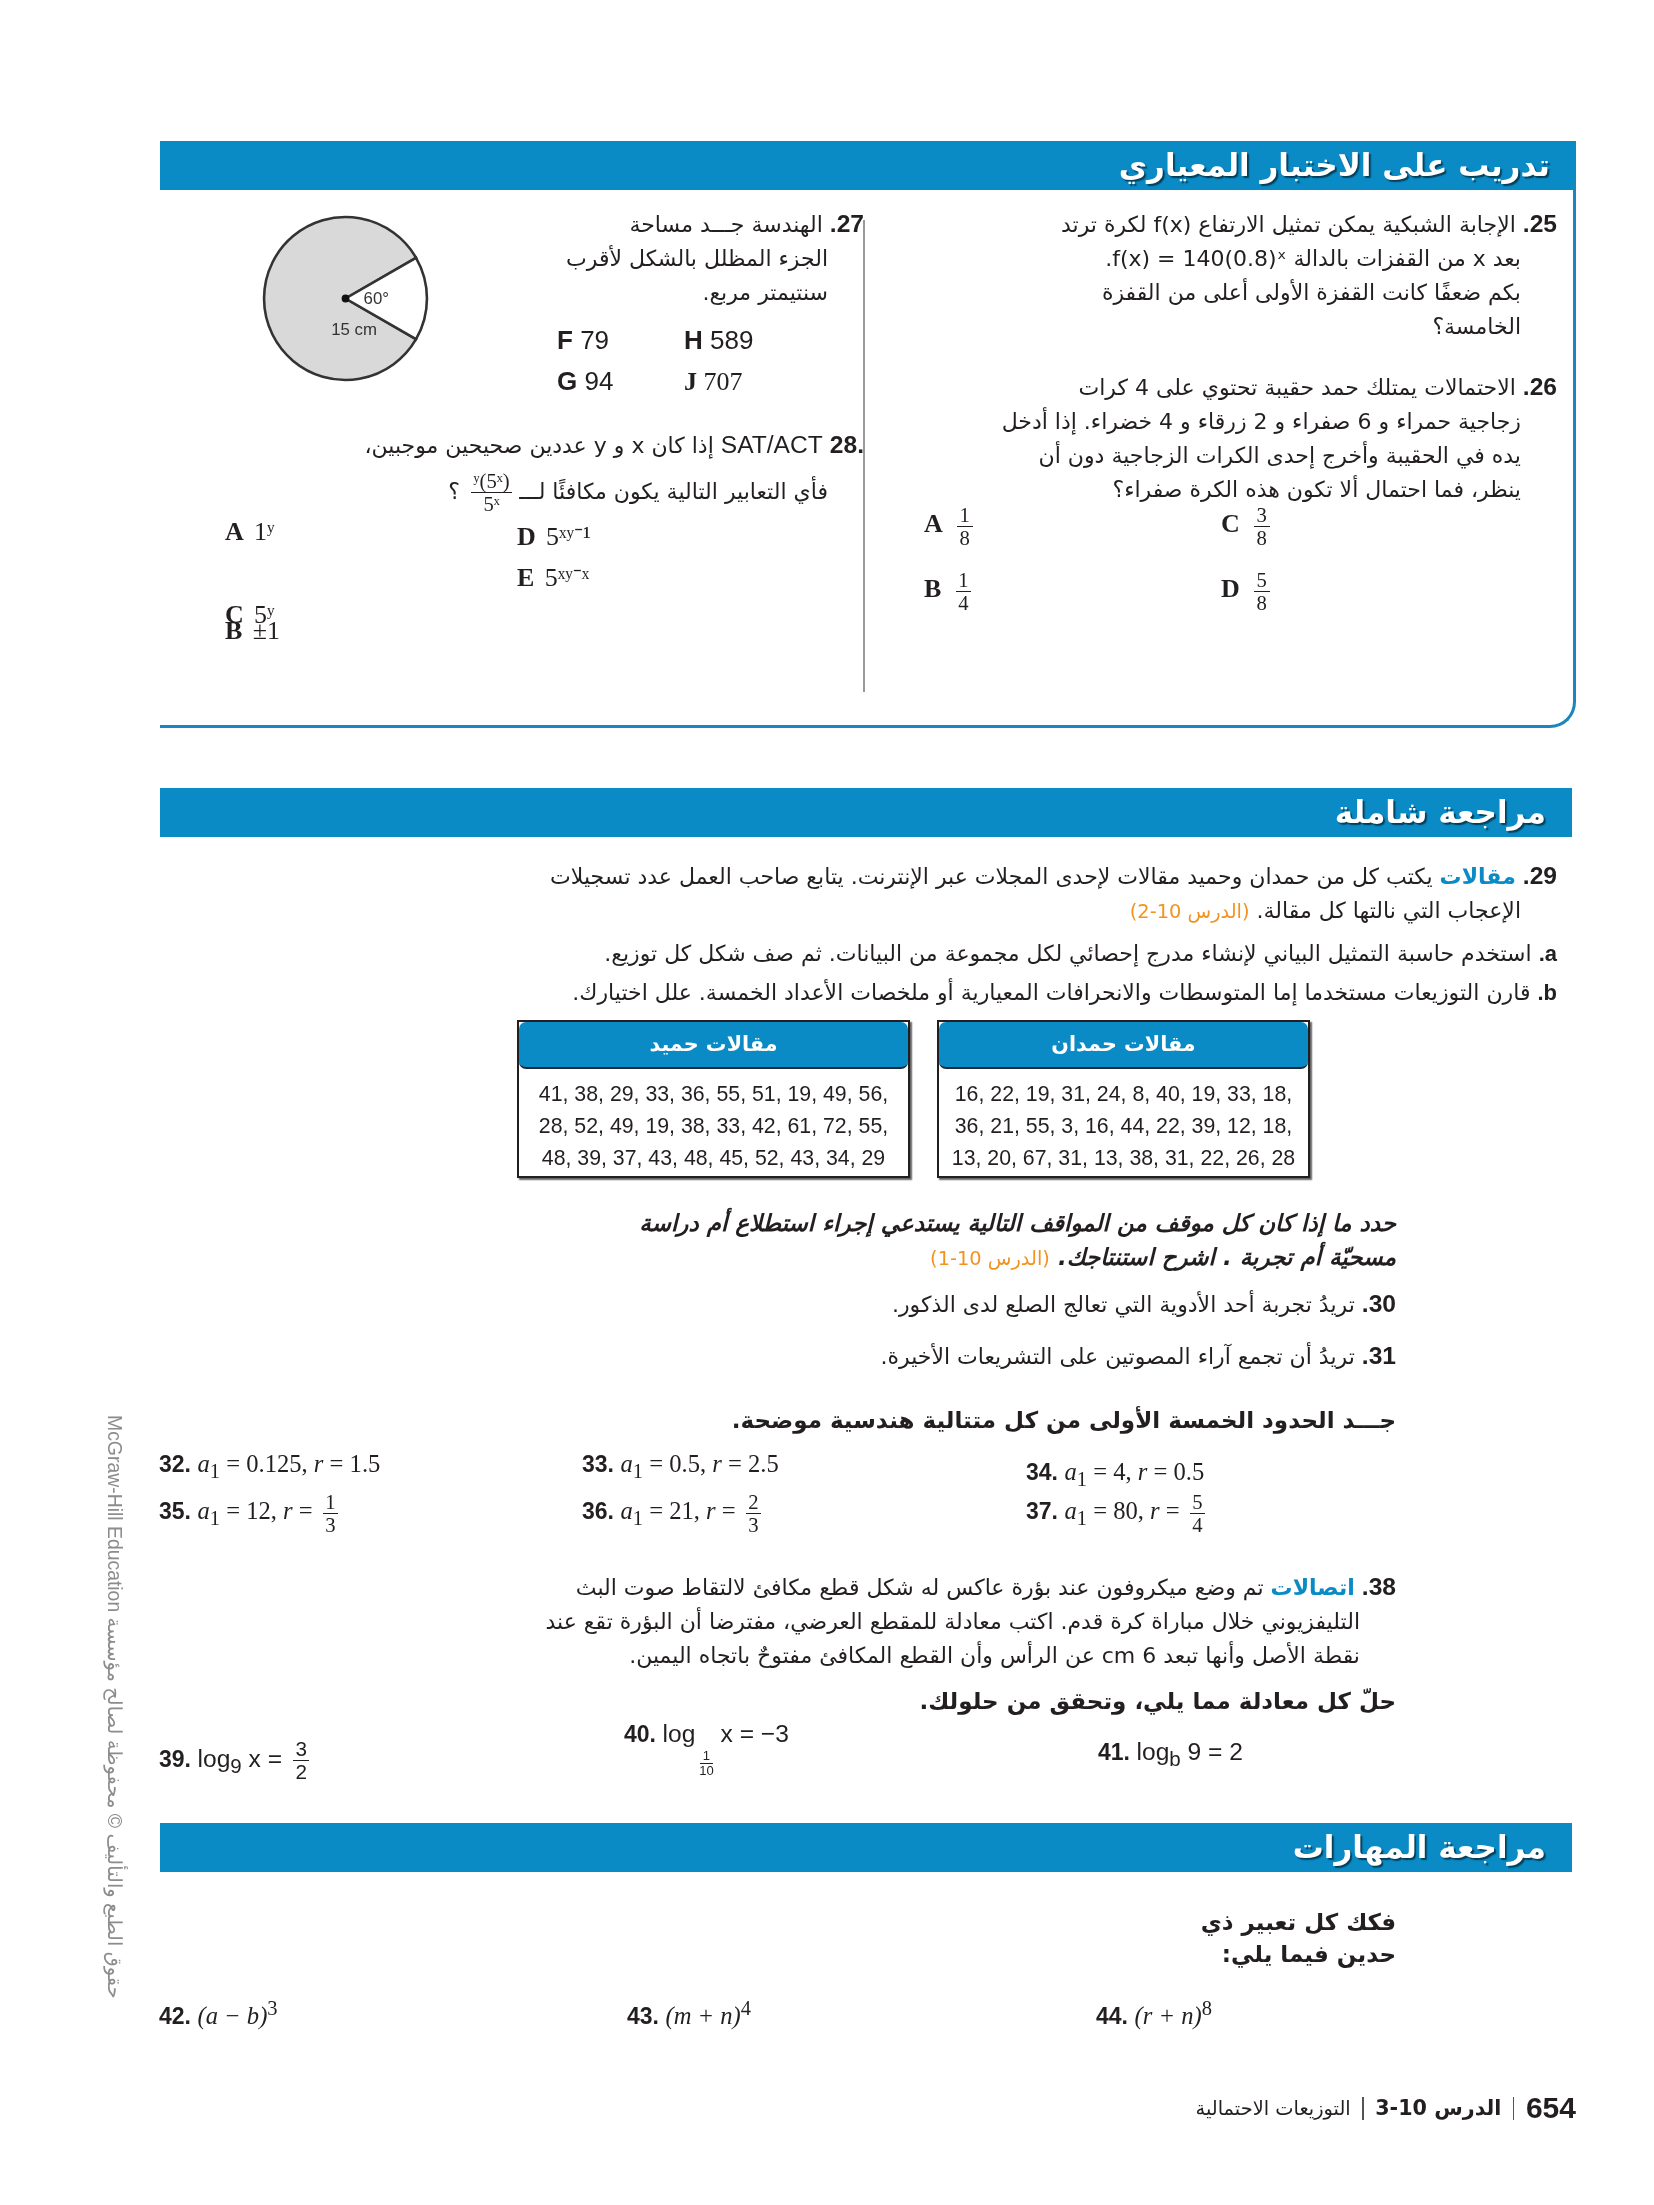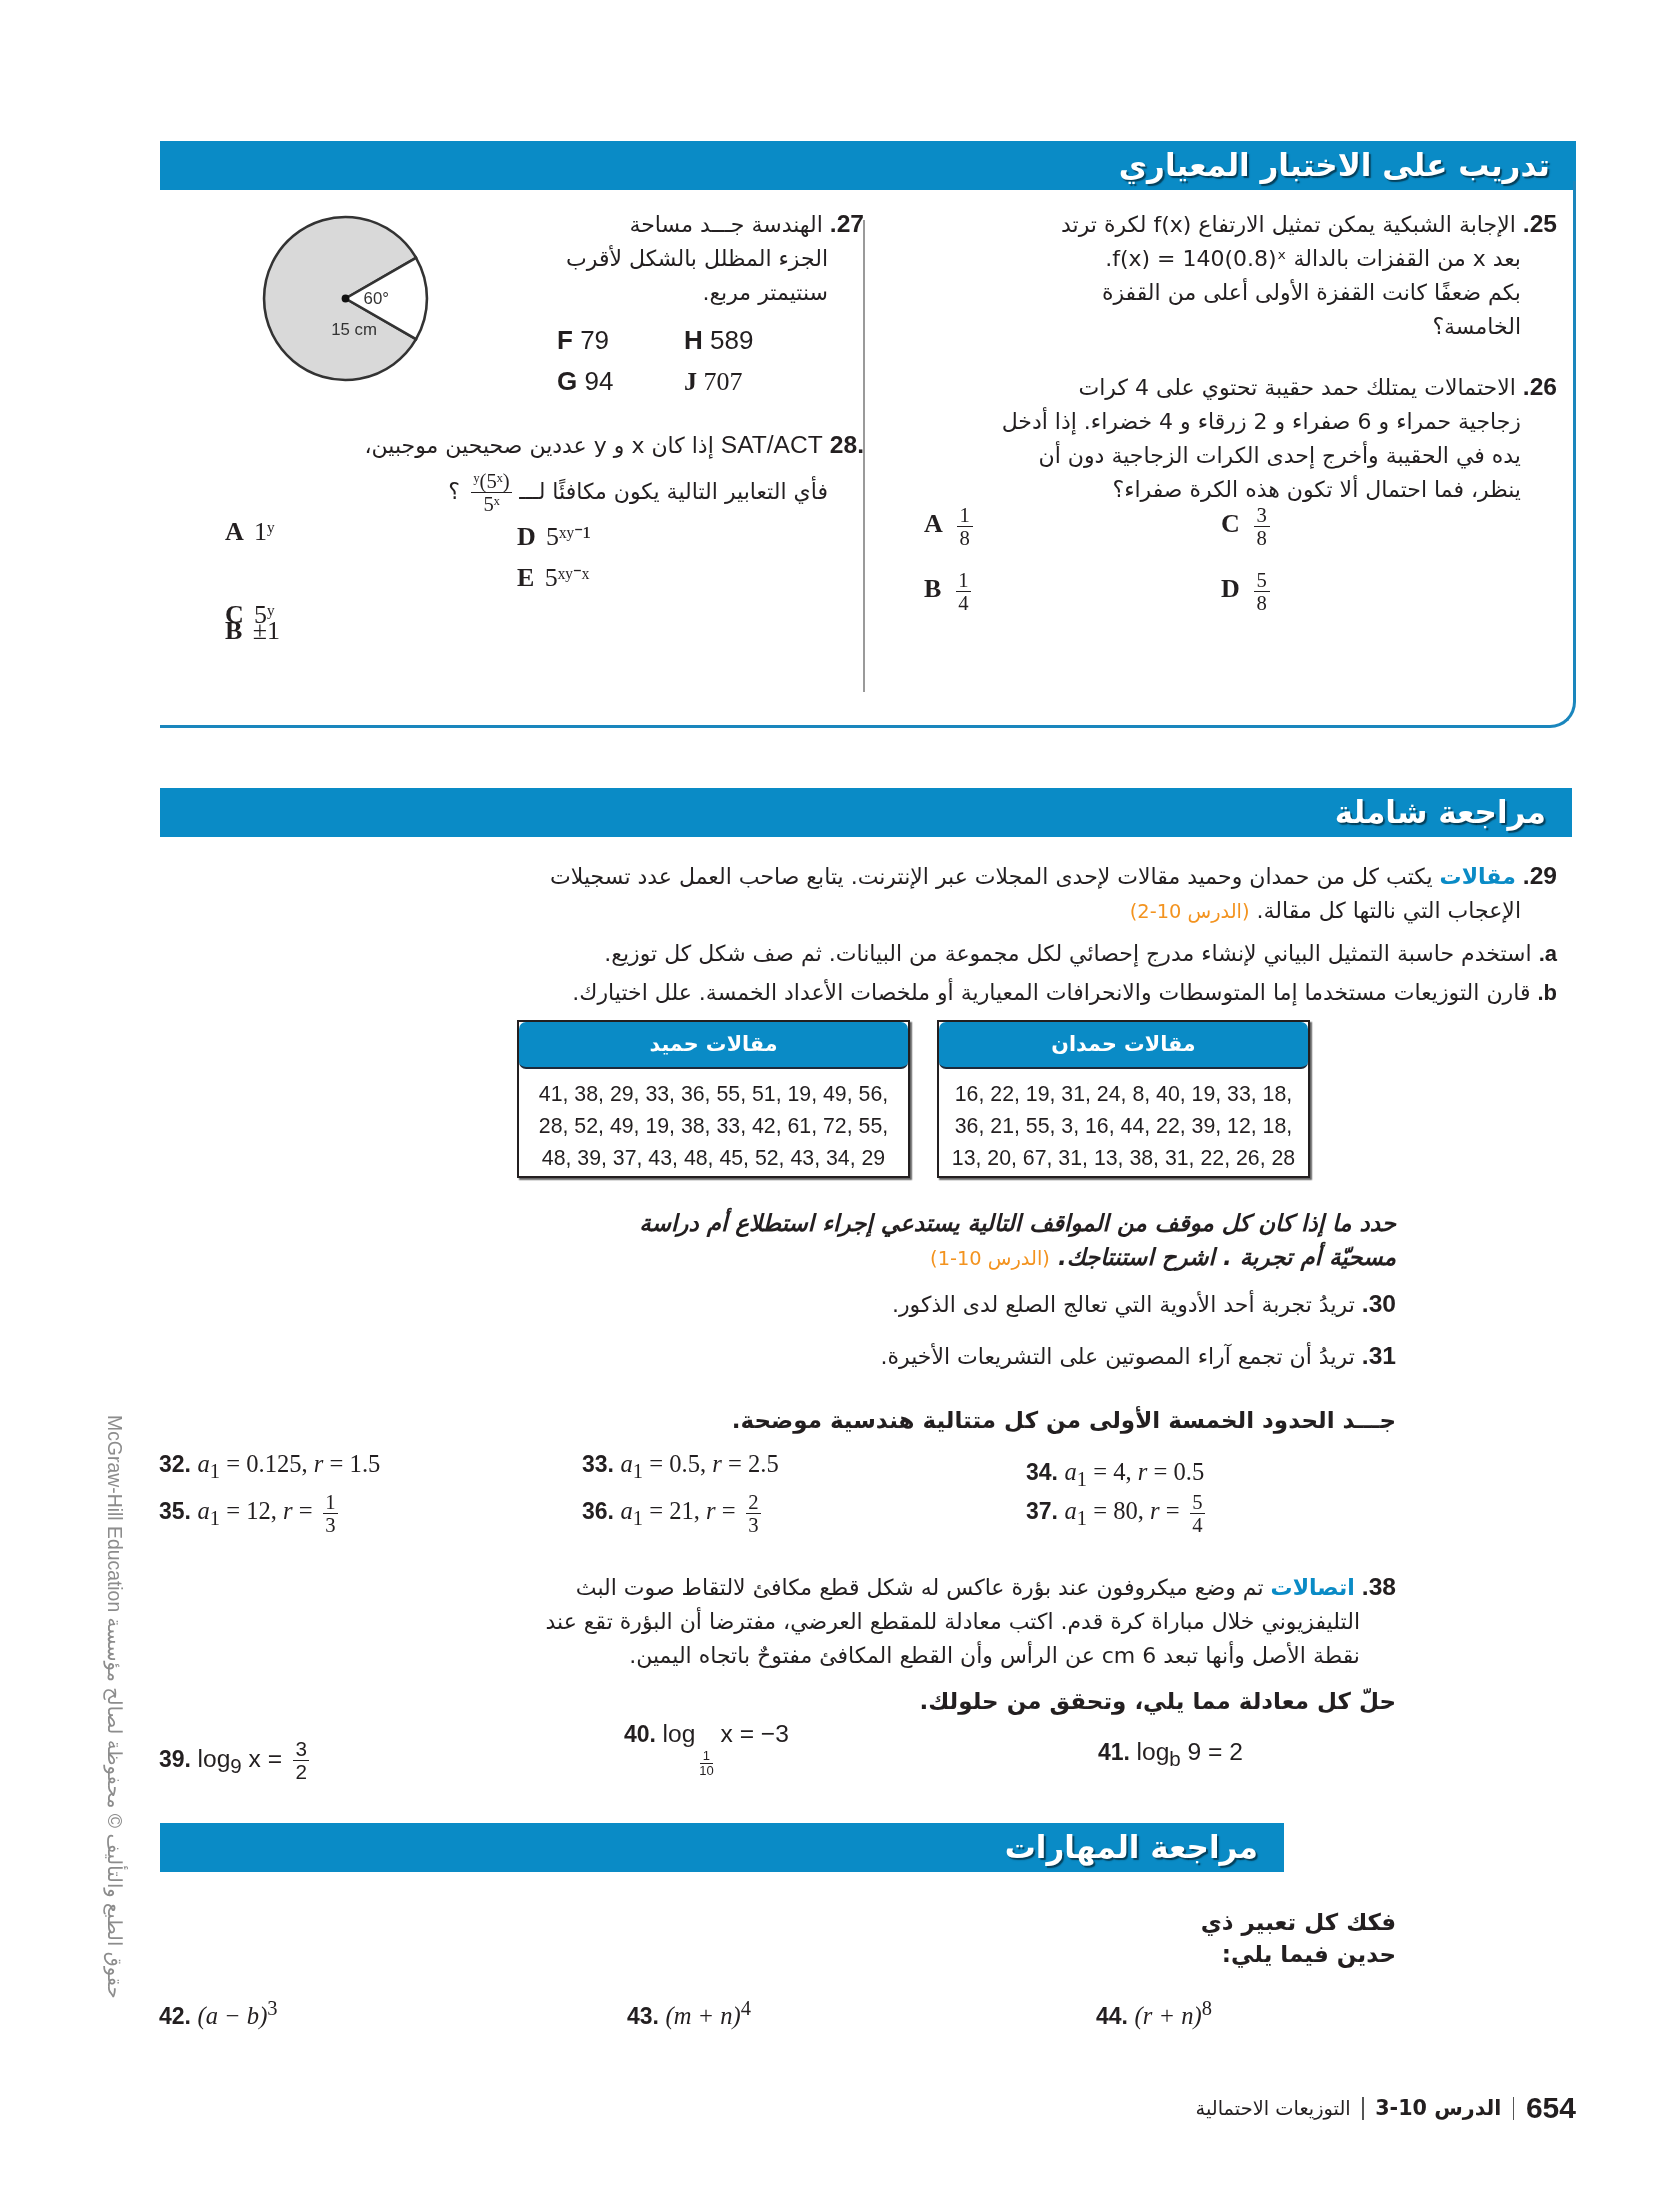--- a/index.html
+++ b/index.html
@@ -189,21 +189,21 @@
 <div class="abs ltr" style="left:159px; top:1738px; font-family:'Liberation Sans',sans-serif; font-size:24.6px;"><span class="mnum">39.</span><span>log</span><sub>9</sub><span style="white-space:pre;"> x = </span><span class="frac">
       <span class="num">3</span>
       <span>2</span>
     </span></div>
 <div class="abs ltr" style="left:624px; top:1720px; font-family:'Liberation Sans',sans-serif; font-size:24.6px;"><span class="mnum">40.</span><span>log</span><span class="frac" style="font-size:13px; line-height:14.2px; vertical-align:-18px;">
       <span class="num">1</span>
       <span>10</span>
     </span><span style="white-space:pre;"> x = −3</span></div>
 <div class="abs ltr" style="left:1098px; top:1738px; font-family:'Liberation Sans',sans-serif; font-size:24.6px;"><span class="mnum">41.</span><span>log</span><sub>b</sub><span style="white-space:pre;"> 9 = 2</span></div>
 
-<div class="banner" style="top:1823px; width:1124px;">
+<div class="banner" style="top:1823px; width:1412px;">
   <span>مراجعة المهارات</span>
 </div>
 
 <div class="abs rtl" style="right:258px; top:1906px; width:258px; font-size:23px; font-weight:bold; line-height:32px;">
   <div>فكك كل تعبير ذي</div>
   <div>حدين فيما يلي:</div>
 </div>
 
 <div class="abs math ltr" style="left:159px; top:1997px;"><span class="mnum">42.</span><i>(a − b)</i><sup>3</sup></div>
 <div class="abs math ltr" style="left:627px; top:1997px;"><span class="mnum">43.</span><i>(m + n)</i><sup>4</sup></div>

